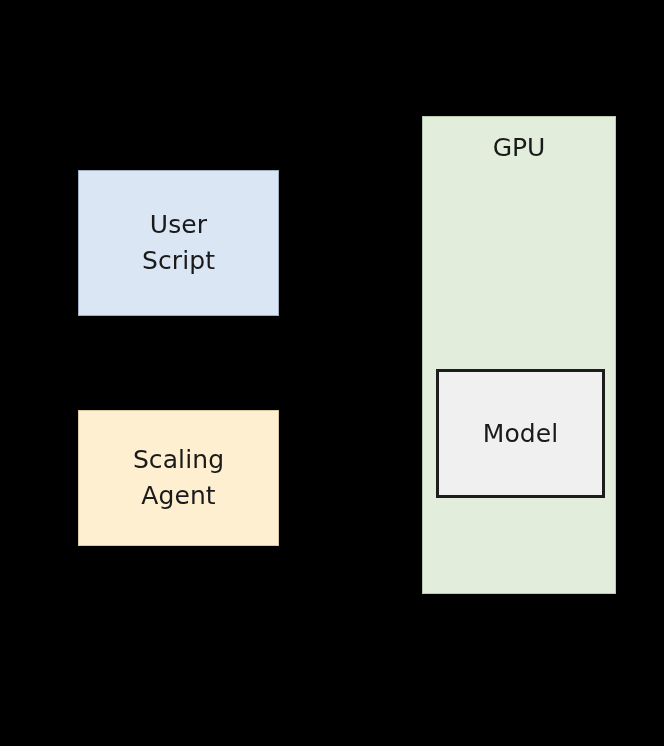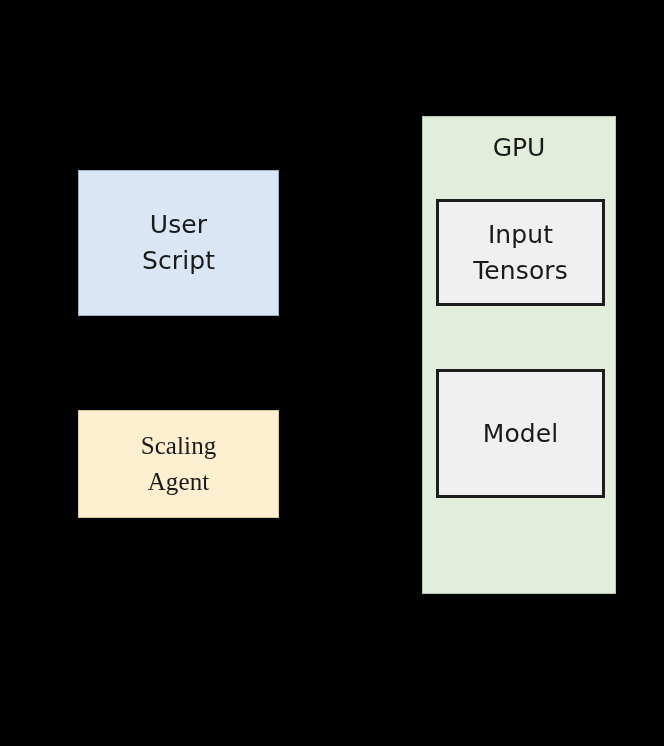--- a/index.html
+++ b/index.html
@@ -40,24 +40,23 @@
     height: 146px;
     background: #dae6f3;
     border: 1px solid #9fb0c2;
   }
 
   
   #scaling-agent {
     left: 78px;
     top: 410px;
     width: 201px;
-    height: 108px;
+    height: 136px;
     background: #fdefd0;
     border: 1px solid #d9c9a3;
-    font-family: Liberation Serif, serif;
   }
 
   
   #gpu-container {
     left: 422px;
     top: 116px;
     width: 194px;
     height: 478px;
     background: #e2eddc;
     border: 1px solid #b7ccae;
@@ -110,24 +109,20 @@
 
   <div class="box" id="scaling-agent">
     <span class="box-label">Scaling
 Agent</span>
   </div>
 
   <div class="box" id="gpu-container">
 
     <div id="gpu-title">GPU</div>
 
-    <div class="inner-box" id="input-tensors">
-      <span class="box-label">Input
-Tensors</span>
-    </div>
 
     <div class="inner-box" id="model-box">
       <span class="box-label">Model</span>
     </div>
 
   </div>
 
 </div>
 
 </body></html>

